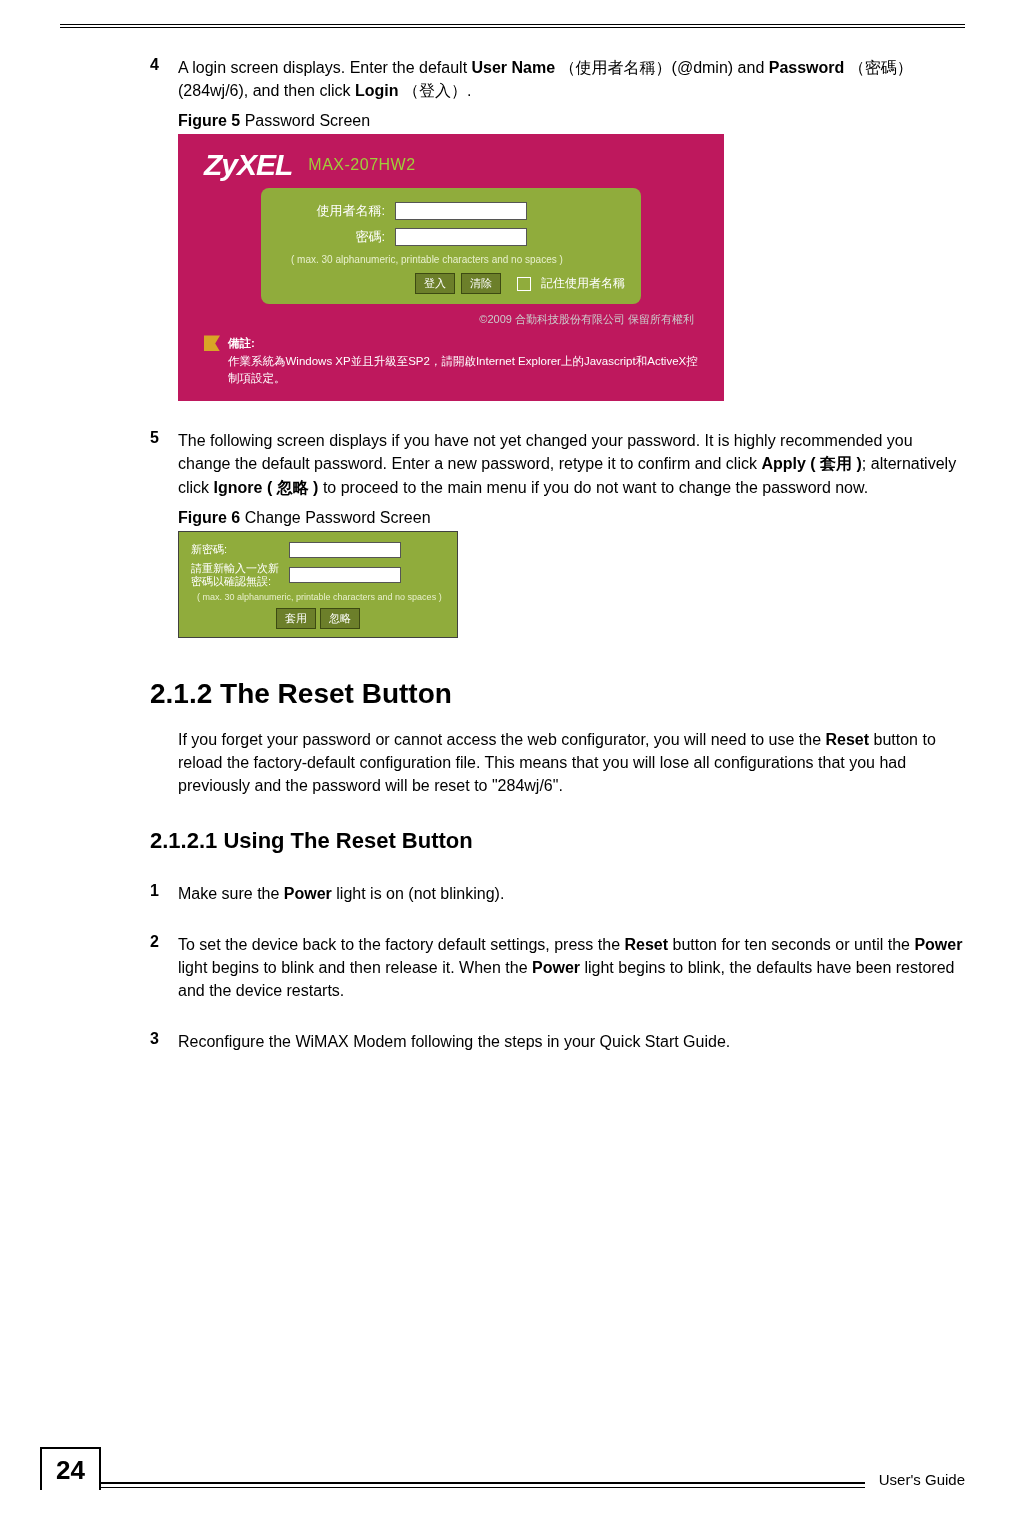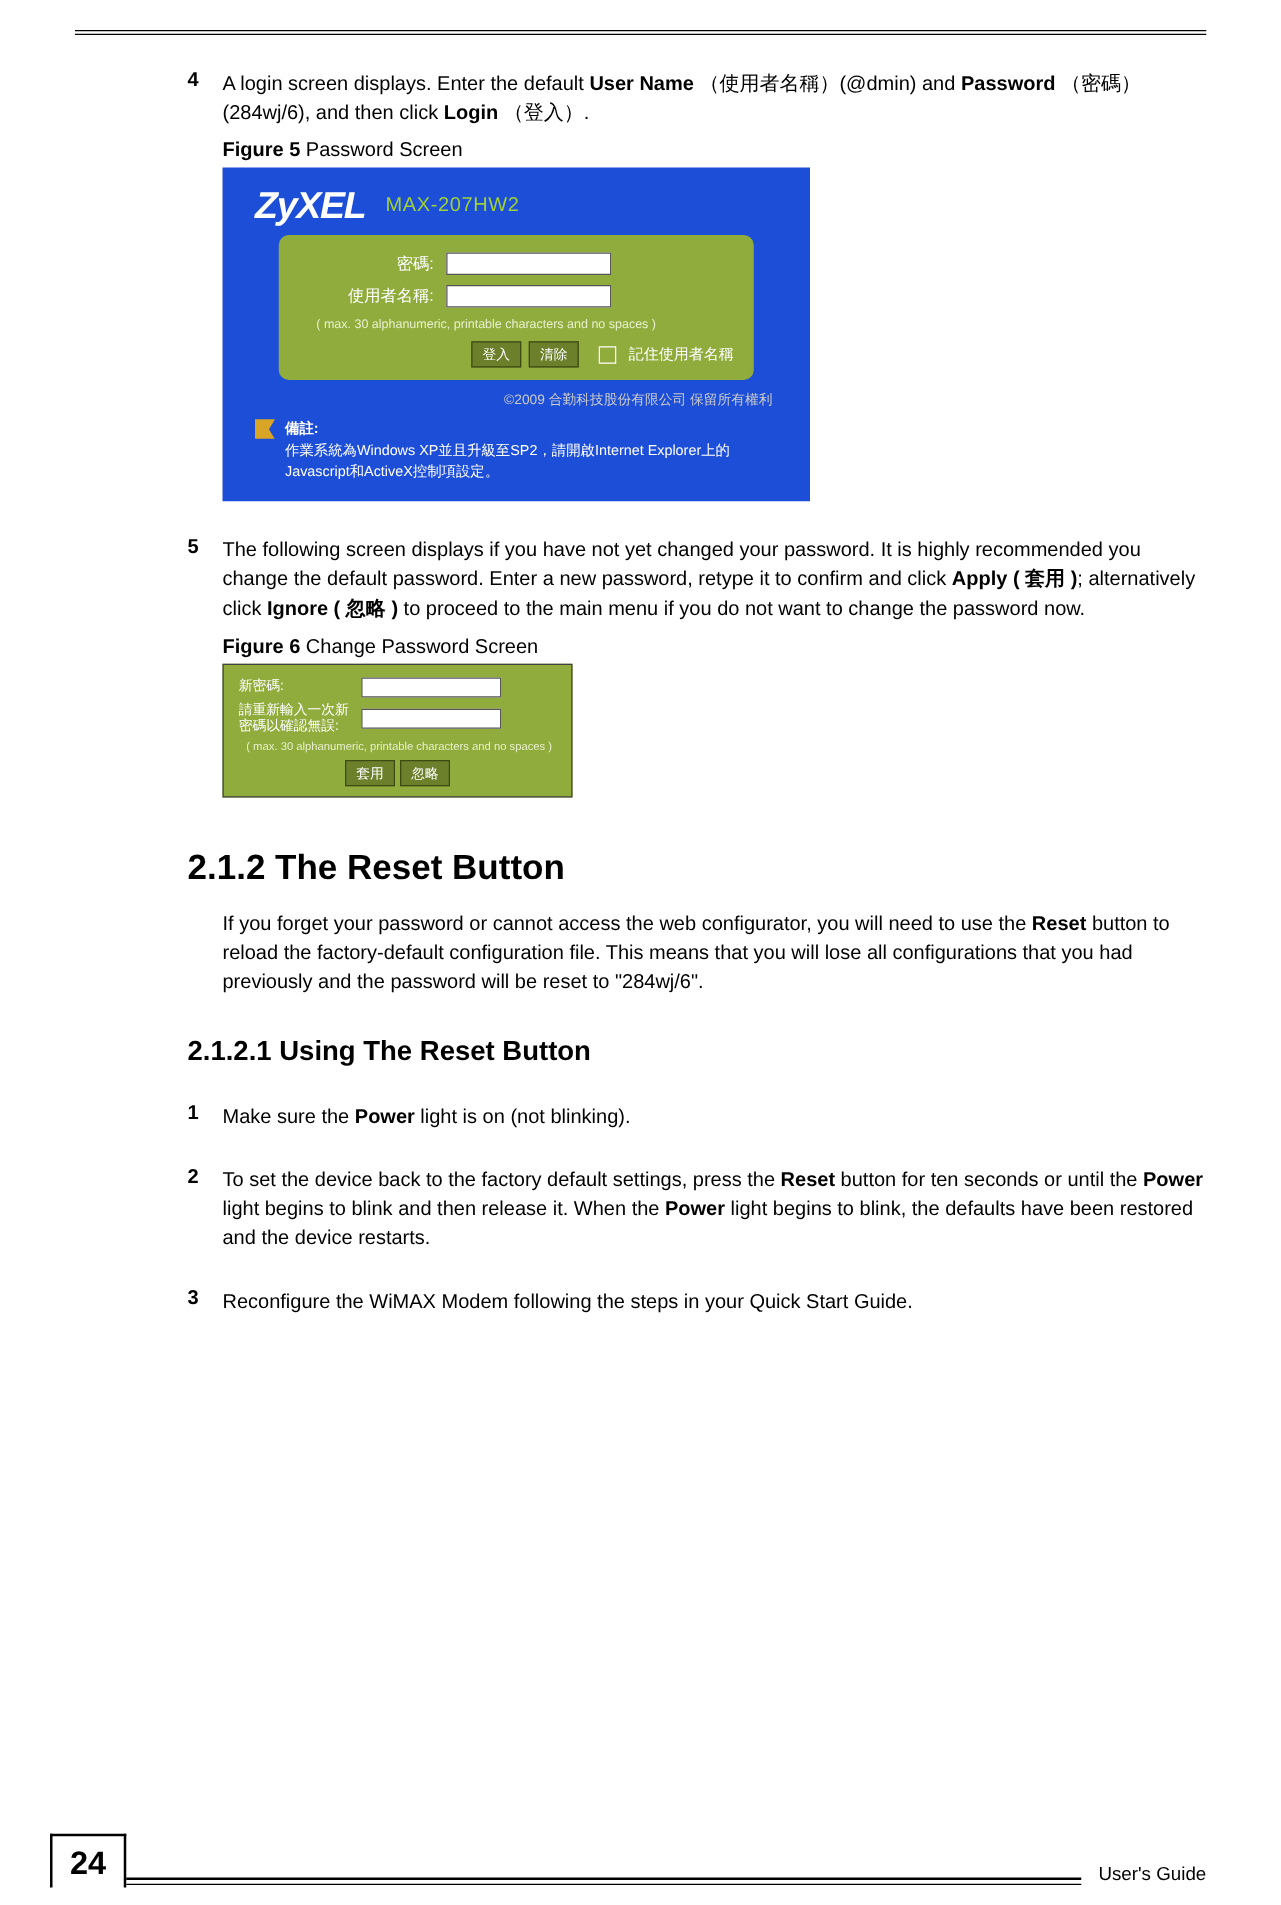--- a/index.html
+++ b/index.html
@@ -46,22 +46,22 @@
     line-height: 1.45;
   }
   .fig-caption {
     font-size: 16px;
     margin-top: 10px;
     margin-left: 28px;
   }
   .figure5 {
     margin-left: 28px;
     margin-top: 4px;
-    width: 470px;
-    background: #1d4ed8;
+    width: 546px;
+    background: #be185d;
     padding-bottom: 10px;
     color: #fff;
   }
   .fig5-top {
     display: flex;
     align-items: center;
     padding: 14px 20px 6px 26px;
   }
   .zyxel-logo {
     font-weight: bold;
@@ -209,21 +209,21 @@
     margin-left: 0;
   }
   .para {
     font-size: 16px;
     line-height: 1.45;
     margin-top: 18px;
     margin-left: 28px;
   }
   .footer {
     position: absolute;
-    bottom: 14px;
+    bottom: 34px;
     left: 0;
     right: 60px;
     display: flex;
     align-items: flex-end;
   }
   .page-num-box {
     border: 2px solid #000;
     border-bottom: none;
     font-size: 26px;
     font-weight: bold;
@@ -263,25 +263,25 @@
       <b>Figure 5</b><span>   Password Screen</span>
     </div>
 
     <div class="figure5">
       <div class="fig5-top">
         <span class="zyxel-logo">ZyXEL</span>
         <span class="zyxel-model">MAX-207HW2</span>
       </div>
       <div class="login-box">
         <div class="login-row">
-          <div class="login-label">密碼:</div>
+          <div class="login-label">使用者名稱:</div>
           <div class="login-input"></div>
         </div>
         <div class="login-row">
-          <div class="login-label">使用者名稱:</div>
+          <div class="login-label">密碼:</div>
           <div class="login-input"></div>
         </div>
         <div class="login-hint">( max. 30 alphanumeric, printable characters and no spaces )</div>
         <div class="login-buttons">
           <div class="btn-olive">登入</div>
           <div class="btn-olive">清除</div>
           <div class="chk"></div>
           <span>記住使用者名稱</span>
         </div>
       </div>

